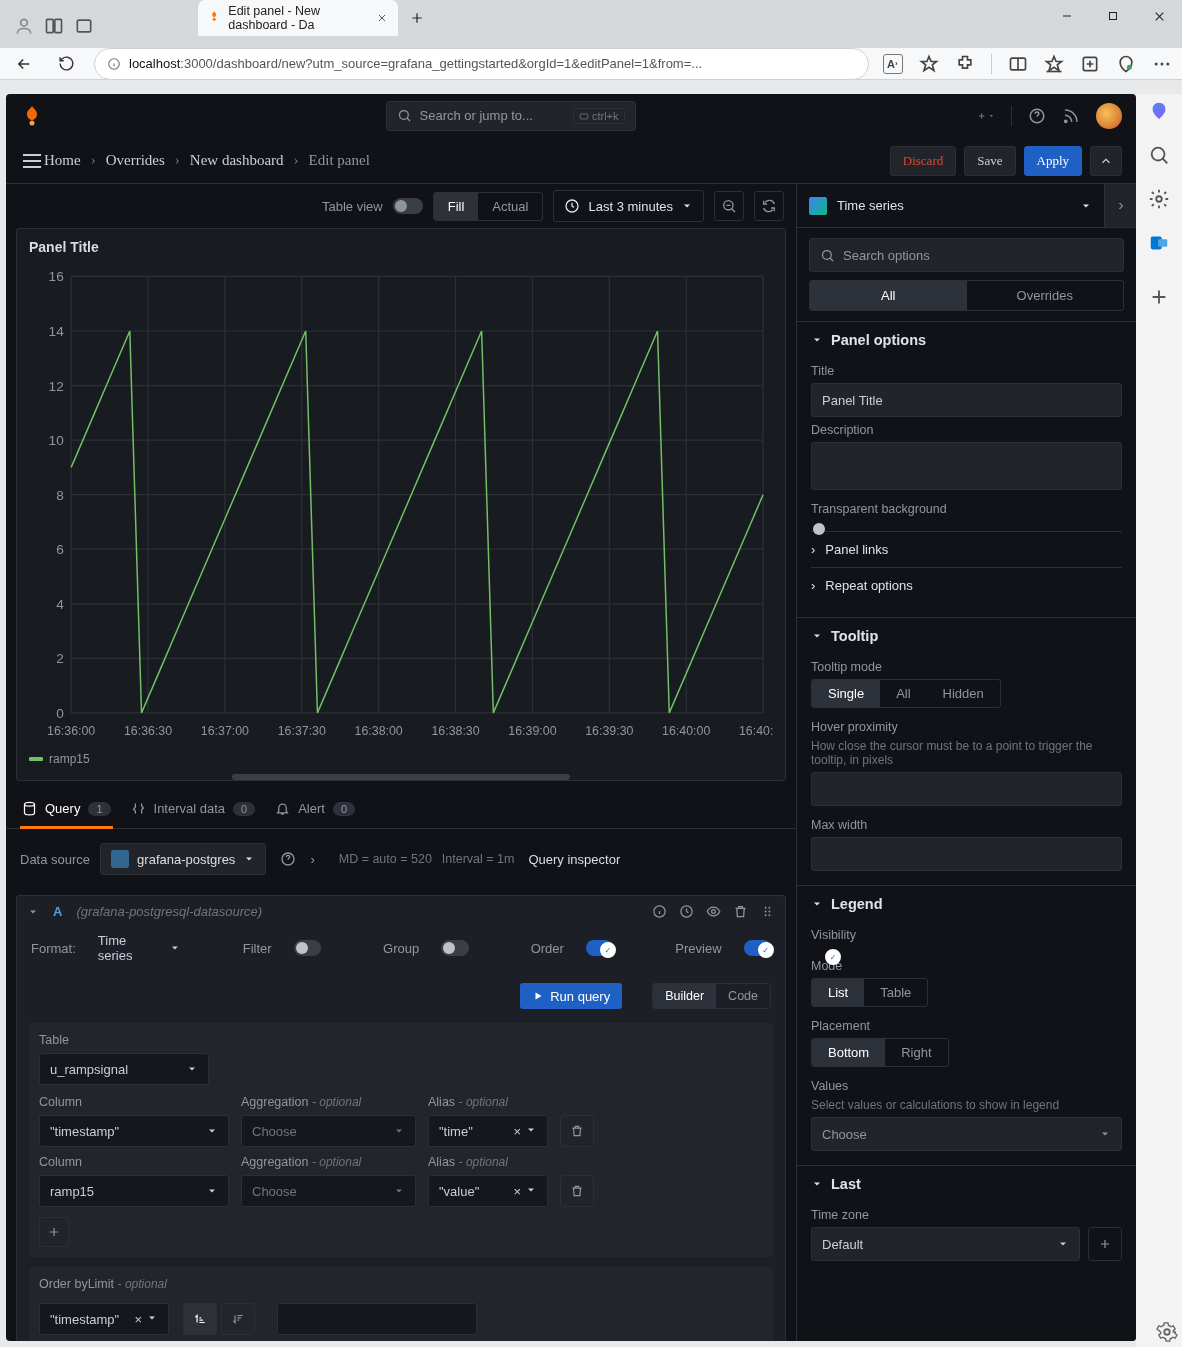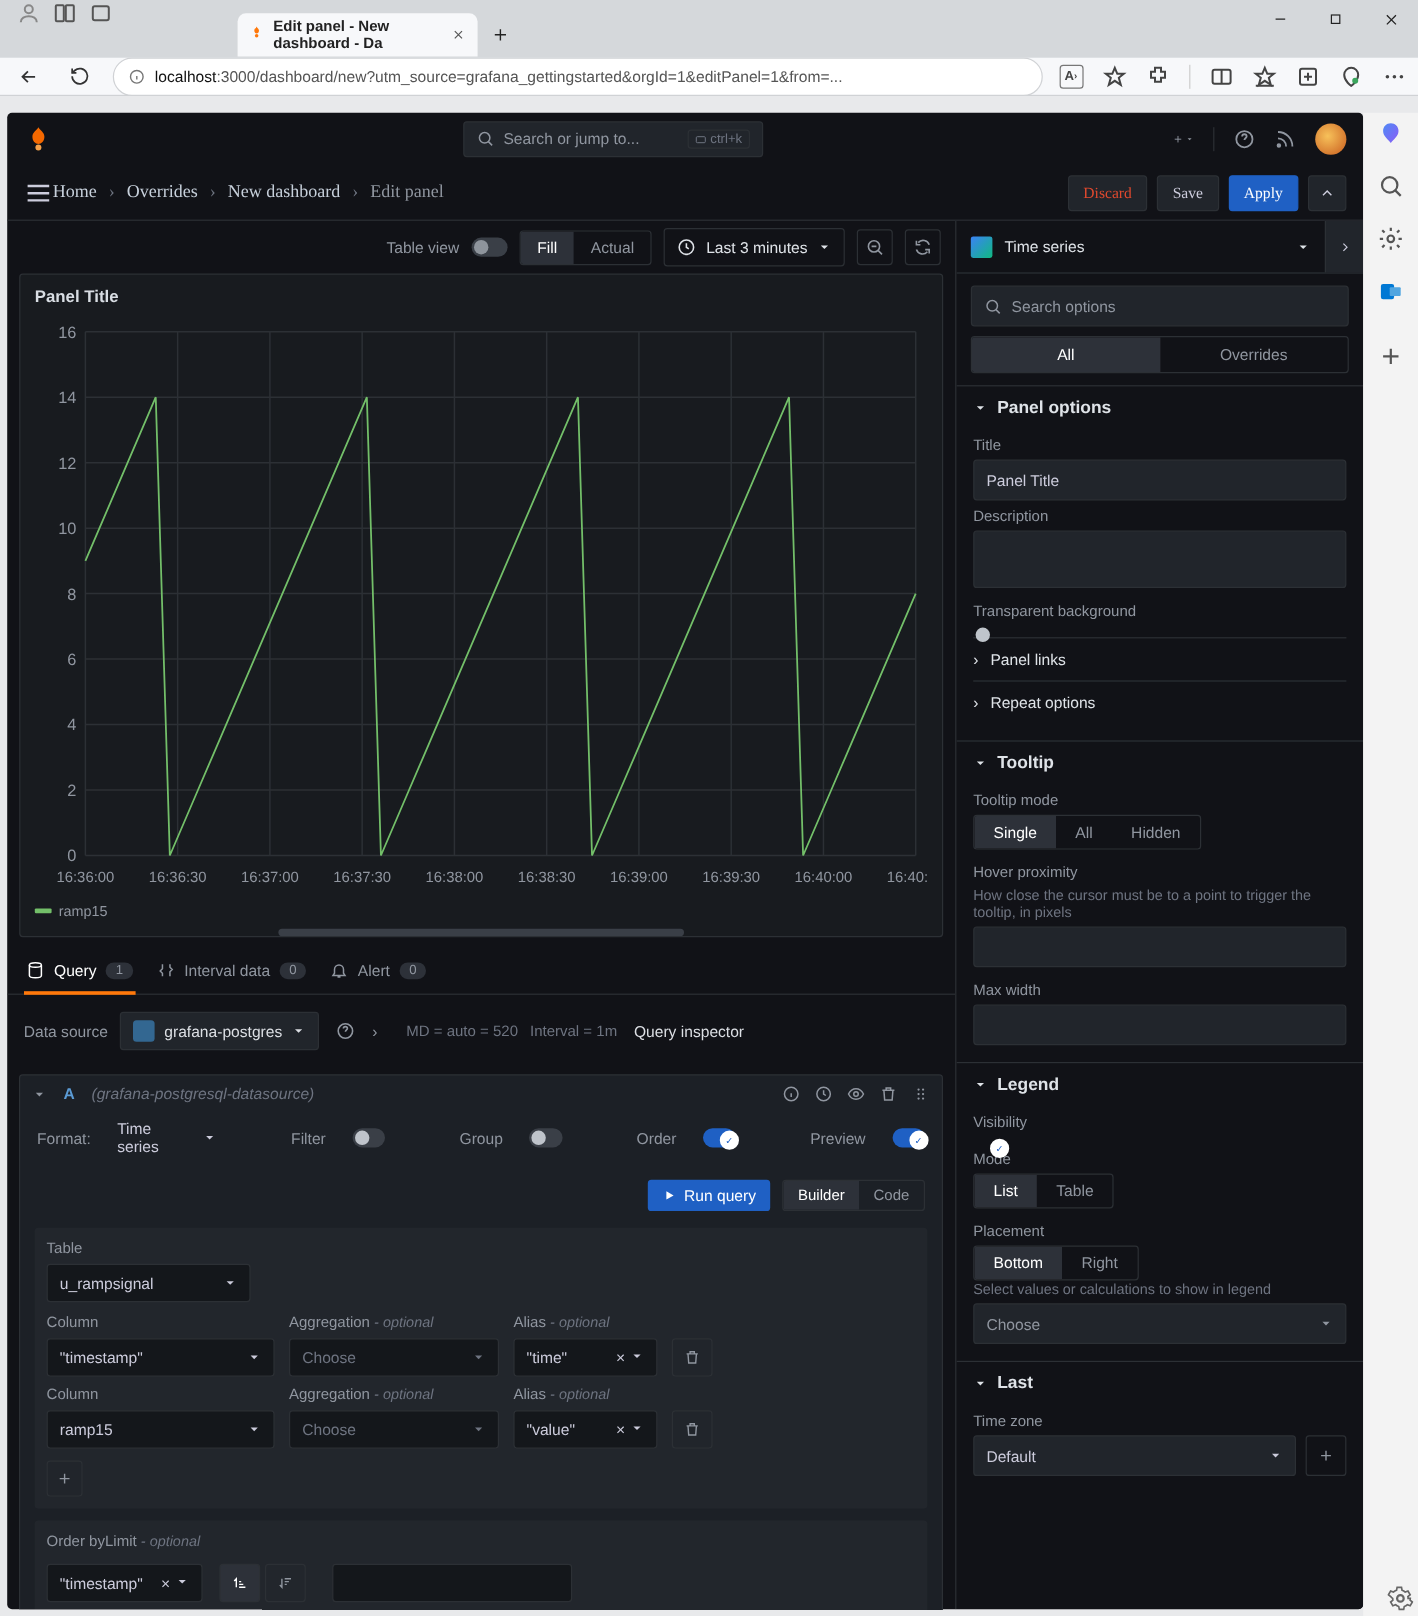--- a/index.html
+++ b/index.html
@@ -19,21 +19,21 @@
     --browser:#e8e9eb;
     --browser-dark:#d5d8db;
     --sidebar:#f3f3f3;
     font-family:"Segoe UI",Arial,sans-serif;
   }
   *{box-sizing:border-box;}
   body{margin:0;background:var(--browser);width:1182px;height:1347px;overflow:hidden;font-size:13px;}
   svg{display:block;}
 
   
-  .browser-top{height:48px;background:var(--browser-dark);display:flex;align-items:flex-start;padding:1px 8px;gap:10px;position:relative;font-weight:bold;}
+  .browser-top{height:48px;background:var(--browser-dark);display:flex;align-items:flex-end;padding:12px 8px;gap:10px;position:relative;}
   .browser-top .win-btns{position:absolute;right:0;top:0;display:flex;}
   .win-btn{width:46px;height:32px;display:flex;align-items:center;justify-content:center;color:#222;}
   .tab-strip{display:flex;align-items:flex-end;height:100%;margin-left:94px;}
   .tab{background:#f7f8fa;border-radius:7px 7px 0 0;height:36px;display:flex;align-items:center;padding:0 10px;gap:8px;width:200px;color:#222;font-size:12.5px;position:relative;}
   .tab .favicon{width:16px;height:16px;color:var(--orange);}
   .tab-close{margin-left:auto;color:#555;}
   .new-tab{width:30px;height:30px;display:flex;align-items:center;justify-content:center;color:#222;margin-left:4px;margin-bottom:3px;}
   .addr-bar{height:32px;background:#f7f8fa;display:flex;align-items:center;padding:0 10px;gap:14px;border-bottom:1px solid #d0d2d5;}
   .nav-btn{width:28px;height:28px;display:flex;align-items:center;justify-content:center;color:#333;}
   .url-box{flex:1;height:32px;border:1px solid #d0d2d5;border-radius:16px;display:flex;align-items:center;padding:0 12px;background:#fff;color:#555;font-size:13px;overflow:hidden;white-space:nowrap;}
@@ -117,21 +117,21 @@
   .qr-icons{margin-left:auto;display:flex;gap:12px;color:var(--text2);}
   .qr-toggles{display:flex;align-items:center;gap:22px;padding:6px 14px 14px;color:var(--text2);}
   .tlabel{font-size:13px;}
   .mini-switch{width:28px;height:16px;border-radius:8px;background:#3a3f47;position:relative;}
   .mini-switch.on{background:var(--accent2);}
   .mini-switch::after{content:"";position:absolute;width:12px;height:12px;border-radius:50%;background:#bfc4cb;top:2px;left:2px;}
   .mini-switch.on::after{left:14px;background:#fff;border:2px solid #fff;width:8px;height:8px;top:2px;}
   .mini-switch.on.chk::after{content:"✓";color:var(--accent2);font-size:8px;background:#fff;width:12px;height:12px;display:flex;align-items:center;justify-content:center;left:14px;top:2px;}
 
   .builder-bar{display:flex;justify-content:flex-end;gap:10px;padding:6px 14px 14px;}
-  .bb-seg{display:flex;border:1px solid var(--border);border-radius:3px;overflow:hidden;}
+  .bb-seg{display:flex;border:1px solid var(--border);border-radius:3px;overflow:hidden;margin-left:20px;}
   .bb-seg .o{padding:5px 12px;color:var(--text2);font-size:12.5px;}
   .bb-seg .o.active{background:var(--bg4);color:#fff;}
   .run{background:var(--accent2);border-radius:3px;padding:5px 12px;color:#fff;display:flex;align-items:center;gap:6px;font-size:13px;}
 
   .builder{background:#22262c;margin:0 12px 12px;border-radius:3px;padding:10px;}
   .b-label{color:var(--text2);font-size:12.5px;padding-bottom:6px;}
   .sel{height:32px;background:#14171b;border:1px solid var(--border);border-radius:3px;display:flex;align-items:center;padding:0 10px;color:var(--text);justify-content:space-between;}
   .sel.placeholder{color:var(--text3);}
   .b-grid{display:grid;grid-template-columns:190px 175px 120px 36px;gap:12px;margin-top:10px;}
   .b-grid2{display:grid;grid-template-columns:190px 175px 120px 36px;gap:12px;margin-top:8px;}
@@ -895,20 +895,21 @@
           <div class="field-label" style="padding-top:12px;">Mode</div>
           <div class="radio-group">
             <div class="ro active">List</div>
             <div class="ro">Table</div>
           </div>
           <div class="field-label" style="padding-top:12px;">Placement</div>
           <div class="radio-group">
             <div class="ro active">Bottom</div>
             <div class="ro">Right</div>
           </div>
+          <div class="field-label" style="padding-top:12px;">Values</div>
           <div class="field-desc">Select values or calculations to show in legend</div>
           <div class="sel-full">
               <span>Choose</span>
               <span>
                 <svg class="chev" viewBox="0 0 24 24" fill="currentColor">
                   <path d="M6 9l6 6 6-6z"></path>
                 </svg>
               </span>
             </div>
         </div>

